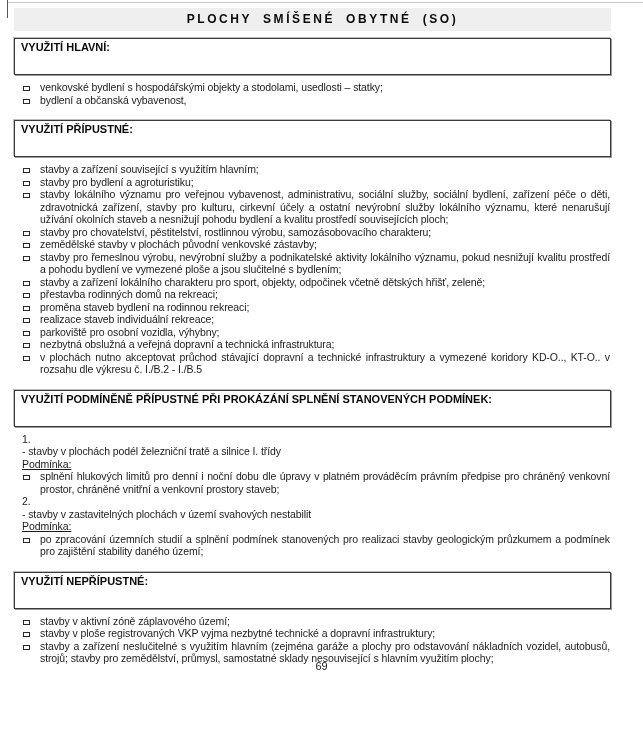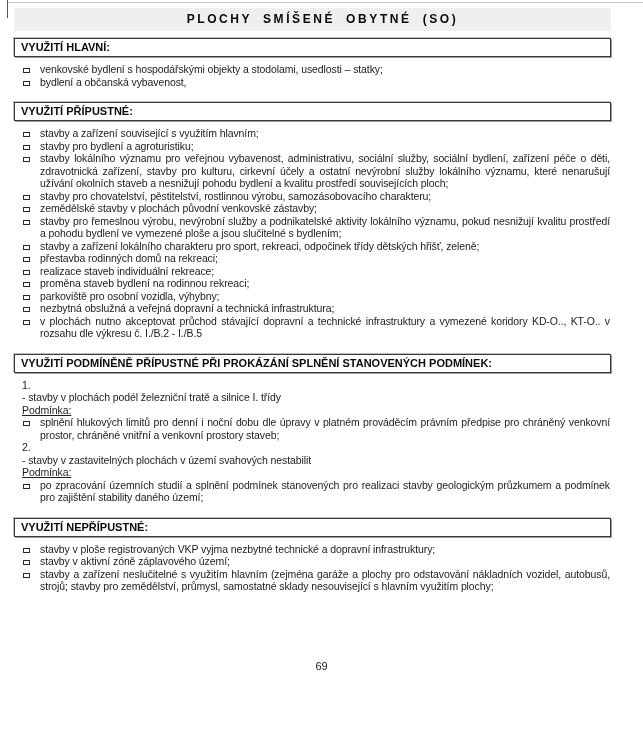--- a/index.html
+++ b/index.html
@@ -30,21 +30,21 @@
     font-size: 12px;
     letter-spacing: 2.6px;
     word-spacing: 5px;
     color: #0a0a0a;
     padding-left: 20px;
   }
   .sec-heading {
     margin: 7px 32px 6px 14px;
     border: 1px solid #3a3a3a;
     box-shadow: 1px 1px 0 #9a9a9a, -1px -1px 0 #bfbfbf;
-    padding: 2px 6px 3px 6px;
+    padding: 2px 6px 21px 6px;
     font-weight: bold;
     font-size: 11px;
     letter-spacing: 0;
     color: #0a0a0a;
     background: #ffffff;
   }
   .sec-body { margin: 0 33px 2px 14px; }
   .row { display: flex; line-height: 12.5px; }
   .bullet-cell { flex: 0 0 26px; padding-left: 9px; box-sizing: border-box; }
   .sq {
@@ -111,33 +111,33 @@
         <div class="row">
           <div class="bullet-cell"><span class="sq"></span></div>
           <div class="btext">zemědělské stavby v plochách původní venkovské zástavby;</div>
         </div>
         <div class="row">
           <div class="bullet-cell"><span class="sq"></span></div>
           <div class="btext">stavby pro řemeslnou výrobu, nevýrobní služby a podnikatelské aktivity lokálního významu, pokud nesnižují kvalitu prostředí a pohodu bydlení ve vymezené ploše a jsou slučitelné s bydlením;</div>
         </div>
         <div class="row">
           <div class="bullet-cell"><span class="sq"></span></div>
-          <div class="btext">stavby a zařízení lokálního charakteru pro sport, rekreaci, odpočinek třídy dětských hřišť, zeleně;</div>
+          <div class="btext">stavby a zařízení lokálního charakteru pro sport, objekty, odpočinek včetně dětských hřišť, zeleně;</div>
         </div>
         <div class="row">
           <div class="bullet-cell"><span class="sq"></span></div>
           <div class="btext">přestavba rodinných domů na rekreaci;</div>
         </div>
         <div class="row">
           <div class="bullet-cell"><span class="sq"></span></div>
-          <div class="btext">realizace staveb individuální rekreace;</div>
+          <div class="btext">proměna staveb bydlení na rodinnou rekreaci;</div>
         </div>
         <div class="row">
           <div class="bullet-cell"><span class="sq"></span></div>
-          <div class="btext">proměna staveb bydlení na rodinnou rekreaci;</div>
+          <div class="btext">realizace staveb individuální rekreace;</div>
         </div>
         <div class="row">
           <div class="bullet-cell"><span class="sq"></span></div>
           <div class="btext">parkoviště pro osobní vozidla, výhybny;</div>
         </div>
         <div class="row">
           <div class="bullet-cell"><span class="sq"></span></div>
           <div class="btext">nezbytná obslužná a veřejná dopravní a technická infrastruktura;</div>
         </div>
         <div class="row">
@@ -161,25 +161,25 @@
         <div class="row">
           <div class="bullet-cell"><span class="sq"></span></div>
           <div class="btext">po zpracování územních studií a splnění podmínek stanovených pro realizaci stavby geologickým průzkumem a podmínek pro zajištění stability daného území;</div>
         </div>
       </div>
       <div class="gap-a"></div>
       <div class="sec-heading">VYUŽITÍ NEPŘÍPUSTNÉ:</div>
       <div class="sec-body">
         <div class="row">
           <div class="bullet-cell"><span class="sq"></span></div>
-          <div class="btext">stavby v ploše registrovaných VKP vyjma nezbytné technické a dopravní infrastruktury;</div>
+          <div class="btext">stavby v aktivní zóně záplavového území;</div>
         </div>
         <div class="row">
           <div class="bullet-cell"><span class="sq"></span></div>
-          <div class="btext">stavby v aktivní zóně záplavového území;</div>
+          <div class="btext">stavby v ploše registrovaných VKP vyjma nezbytné technické a dopravní infrastruktury;</div>
         </div>
         <div class="row">
           <div class="bullet-cell"><span class="sq"></span></div>
           <div class="btext">stavby a zařízení neslučitelné s využitím hlavním (zejména garáže a plochy pro odstavování nákladních vozidel, autobusů, strojů; stavby pro zemědělství, průmysl, samostatné sklady nesouvisející s hlavním využitím plochy;</div>
         </div>
       </div>
       <div class="gap-a"></div>
     </div>
 
   <div class="page-number">69</div>

